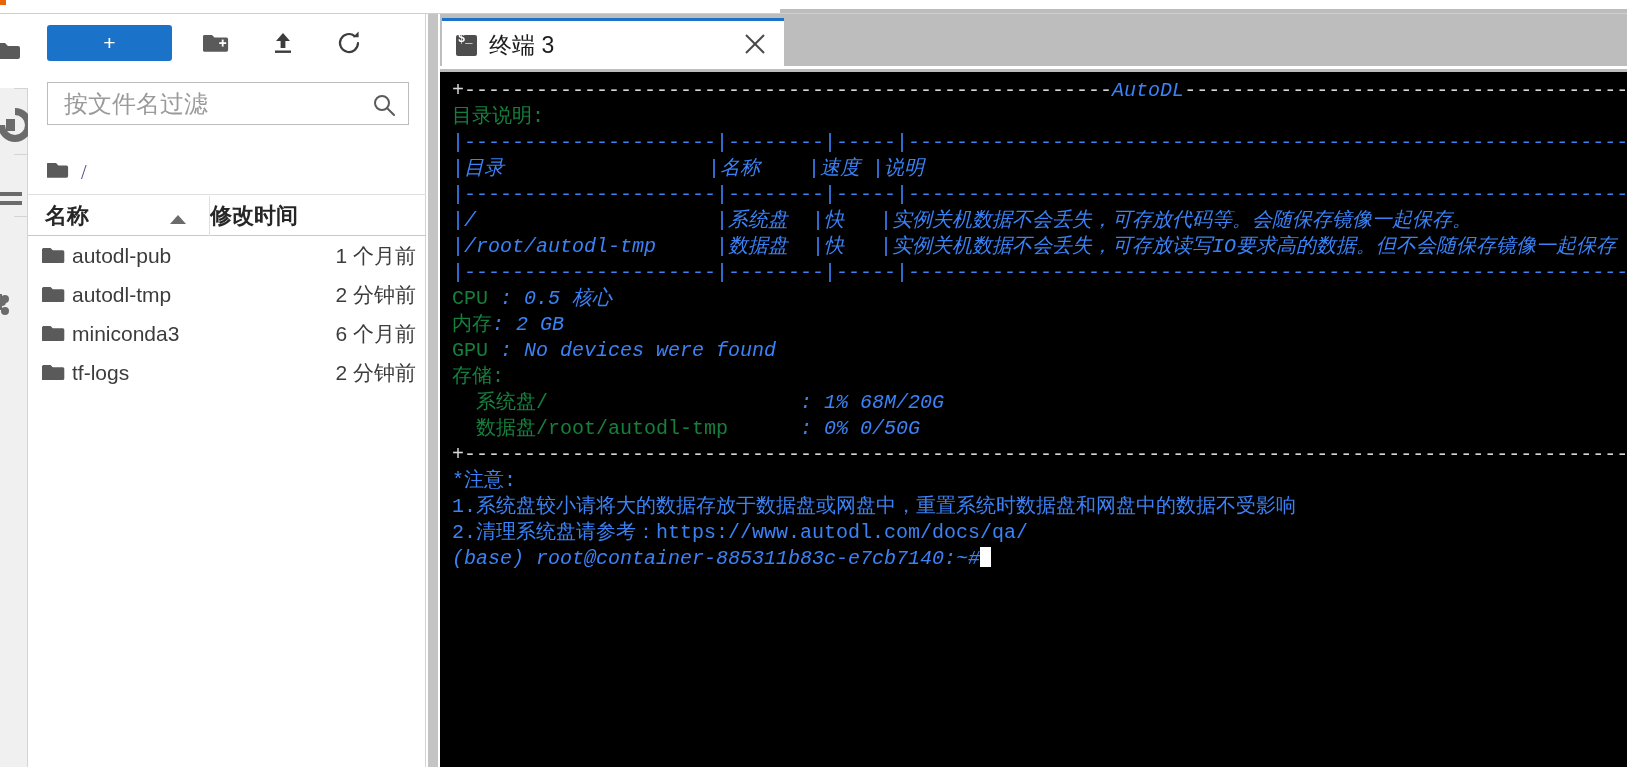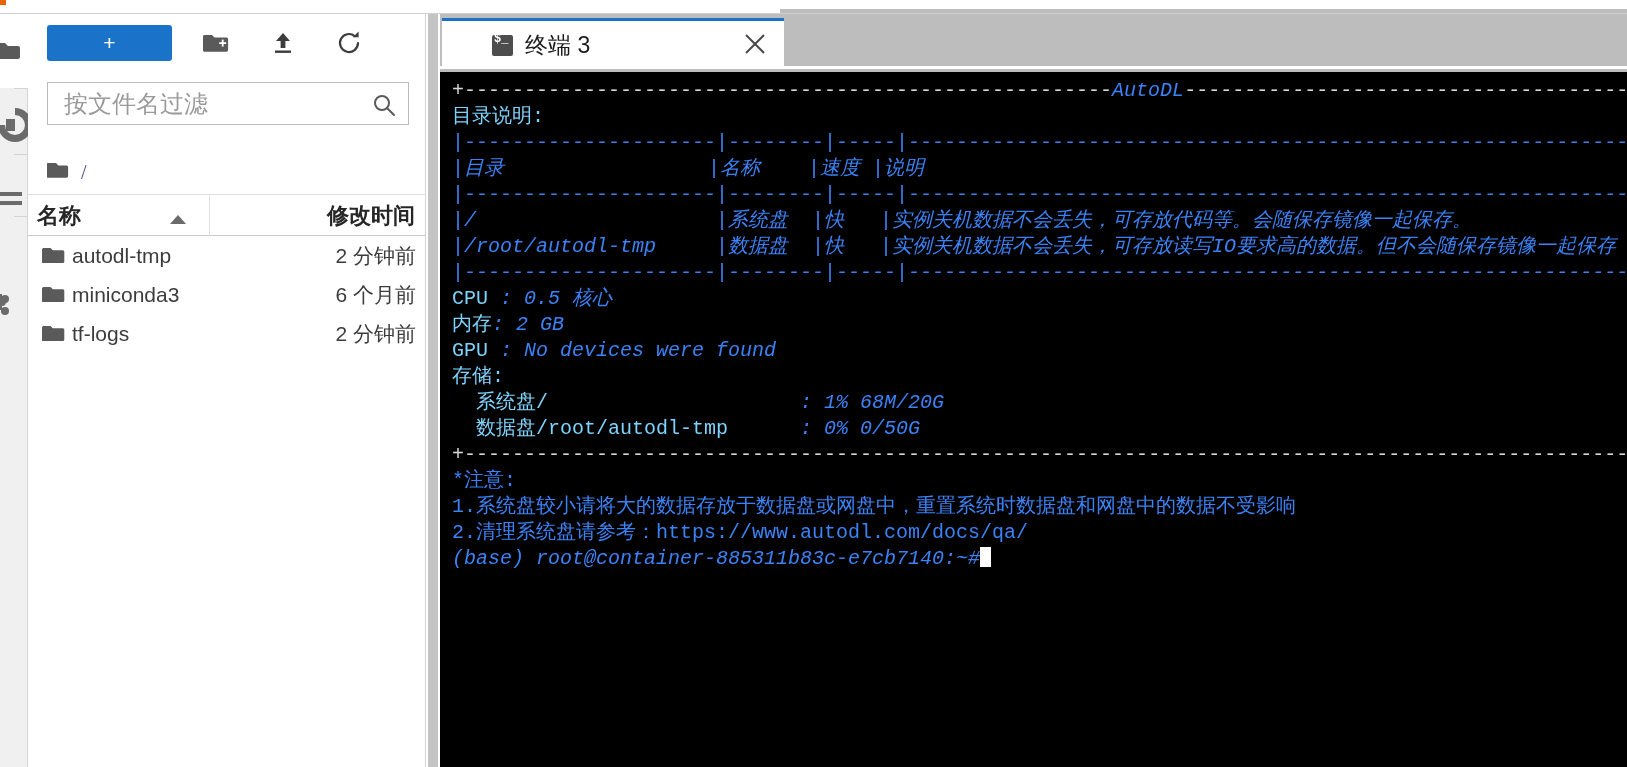--- a/index.html
+++ b/index.html
@@ -99,32 +99,32 @@
     font-size: 20px; color: #4a4a8c; margin-left: 8px;
     font-family: "Liberation Serif", serif;
   }
 
   .fb-header {
     position: absolute; left: 0; top: 182px; width: 398px; height: 40px;
     border-bottom: 1px solid #c9c9c9; display: flex; align-items: center;
   }
   .fb-header .col-name {
     position: relative; width: 182px; height: 40px;
-    display: flex; align-items: center; padding-left: 9px;
+    display: flex; align-items: center; padding-left: 17px;
     border-right: 1px solid #e0e0e0; cursor: pointer;
   }
   .fb-header .col-name span.lbl {
     font-size: 22px; font-weight: bold; color: #262626;
   }
   .fb-header .sort-caret {
     position: absolute; right: 22px; top: 15px;
   }
   .fb-header .col-mod {
     width: 215px; height: 22px; display: flex; align-items: center;
-    justify-content: flex-end; padding-right: 10px; cursor: pointer;
+    justify-content: flex-start; padding-right: 10px; cursor: pointer;
   }
   .fb-header .col-mod span.lbl {
     font-size: 22px; font-weight: bold; color: #262626;
   }
 
   .fb-list { position: absolute; left: 0; top: 222px; width: 398px; }
   .fb-row {
     height: 39px; display: flex; align-items: center; cursor: pointer;
   }
   .fb-row .f-icon { width: 44px; display: flex; justify-content: flex-end; padding-right: 6px; }
@@ -147,21 +147,21 @@
     position: absolute; left: 440px; top: 14px; width: 1187px; height: 753px;
     background: #bdbdbd;
   }
   .tabbar {
     position: absolute; left: 0; top: 0; width: 1187px; height: 55px;
     background: #bdbdbd;
   }
   .tab {
     position: absolute; left: 2px; top: 4px; width: 342px; height: 51px;
     background: #ffffff; border-top: 3px solid #1a73c8;
-    display: flex; align-items: center; cursor: pointer; padding-left: 36px;
+    display: flex; align-items: center; cursor: pointer;
   }
   .tab .tab-ico {
     margin-left: 14px; width: 21px; height: 21px; background: #4d4d4d;
     border-radius: 2px; position: relative; flex: none;
   }
   .tab .tab-ico::before {
     content: "$_"; position: absolute; left: 2px; top: -3px;
     font-family: "Liberation Mono", monospace; font-size: 12px;
     color: #ffffff; font-weight: bold;
   }
@@ -182,21 +182,21 @@
     position: absolute; left: 0; top: 58px; width: 1187px; height: 695px;
     background: #000000; overflow: hidden;
   }
   .term-inner {
     position: absolute; left: 12px; top: 6px; right: 0; bottom: 0;
     font-family: "Liberation Mono", monospace;
     font-size: 20px; line-height: 26px;
     color: #ffffff; white-space: pre;
   }
   .term-line { height: 26px; white-space: pre; }
-  .c-green { color: #7dd3fc; }
+  .c-green { color: #15803d; }
   .c-red   { color: #3b82f6; }
   .c-white { color: #3b82f6; font-style: italic; }
   .c-dash  { color: #d8d8d8; }
   .cursor {
     display: inline-block; width: 11px; height: 20px;
     background: #ffffff; vertical-align: -3px;
   }
   .term-scroll {
     position: absolute; left: 0; top: 58px; width: 10px; height: 695px;
     background: #c4c4c4;
@@ -320,20 +320,29 @@
             <path d="M9 1 L17 10 L1 10 Z" fill="#6b6b6b"></path>
           </svg>
         </span>
       </div>
       <div class="col-mod">
         <span class="lbl">修改时间</span>
       </div>
     </div>
 
     <div class="fb-list" id="fb-list">
+        <div class="fb-row">
+          <span class="f-icon">
+            <svg width="24" height="19" viewBox="0 0 24 19">
+              <path d="M1 2 h7.5 l2.3 2.3 h10 a1.5 1.5 0 0 1 1.5 1.5 v9.7 a1.5 1.5 0 0 1 -1.5 1.5 h-19.8 a1.5 1.5 0 0 1 -1.5 -1.5 v-11.5 a1.5 1.5 0 0 1 1.5 -1.5 z" fill="#5a5a5a"></path>
+            </svg>
+          </span>
+          <span class="f-name">autodl-pub</span>
+          <span class="f-mod">1 个月前</span>
+        </div>
         <div class="fb-row">
           <span class="f-icon">
             <svg width="24" height="19" viewBox="0 0 24 19">
               <path d="M1 2 h7.5 l2.3 2.3 h10 a1.5 1.5 0 0 1 1.5 1.5 v9.7 a1.5 1.5 0 0 1 -1.5 1.5 h-19.8 a1.5 1.5 0 0 1 -1.5 -1.5 v-11.5 a1.5 1.5 0 0 1 1.5 -1.5 z" fill="#5a5a5a"></path>
             </svg>
           </span>
           <span class="f-name">autodl-tmp</span>
           <span class="f-mod">2 分钟前</span>
         </div>
         <div class="fb-row">

